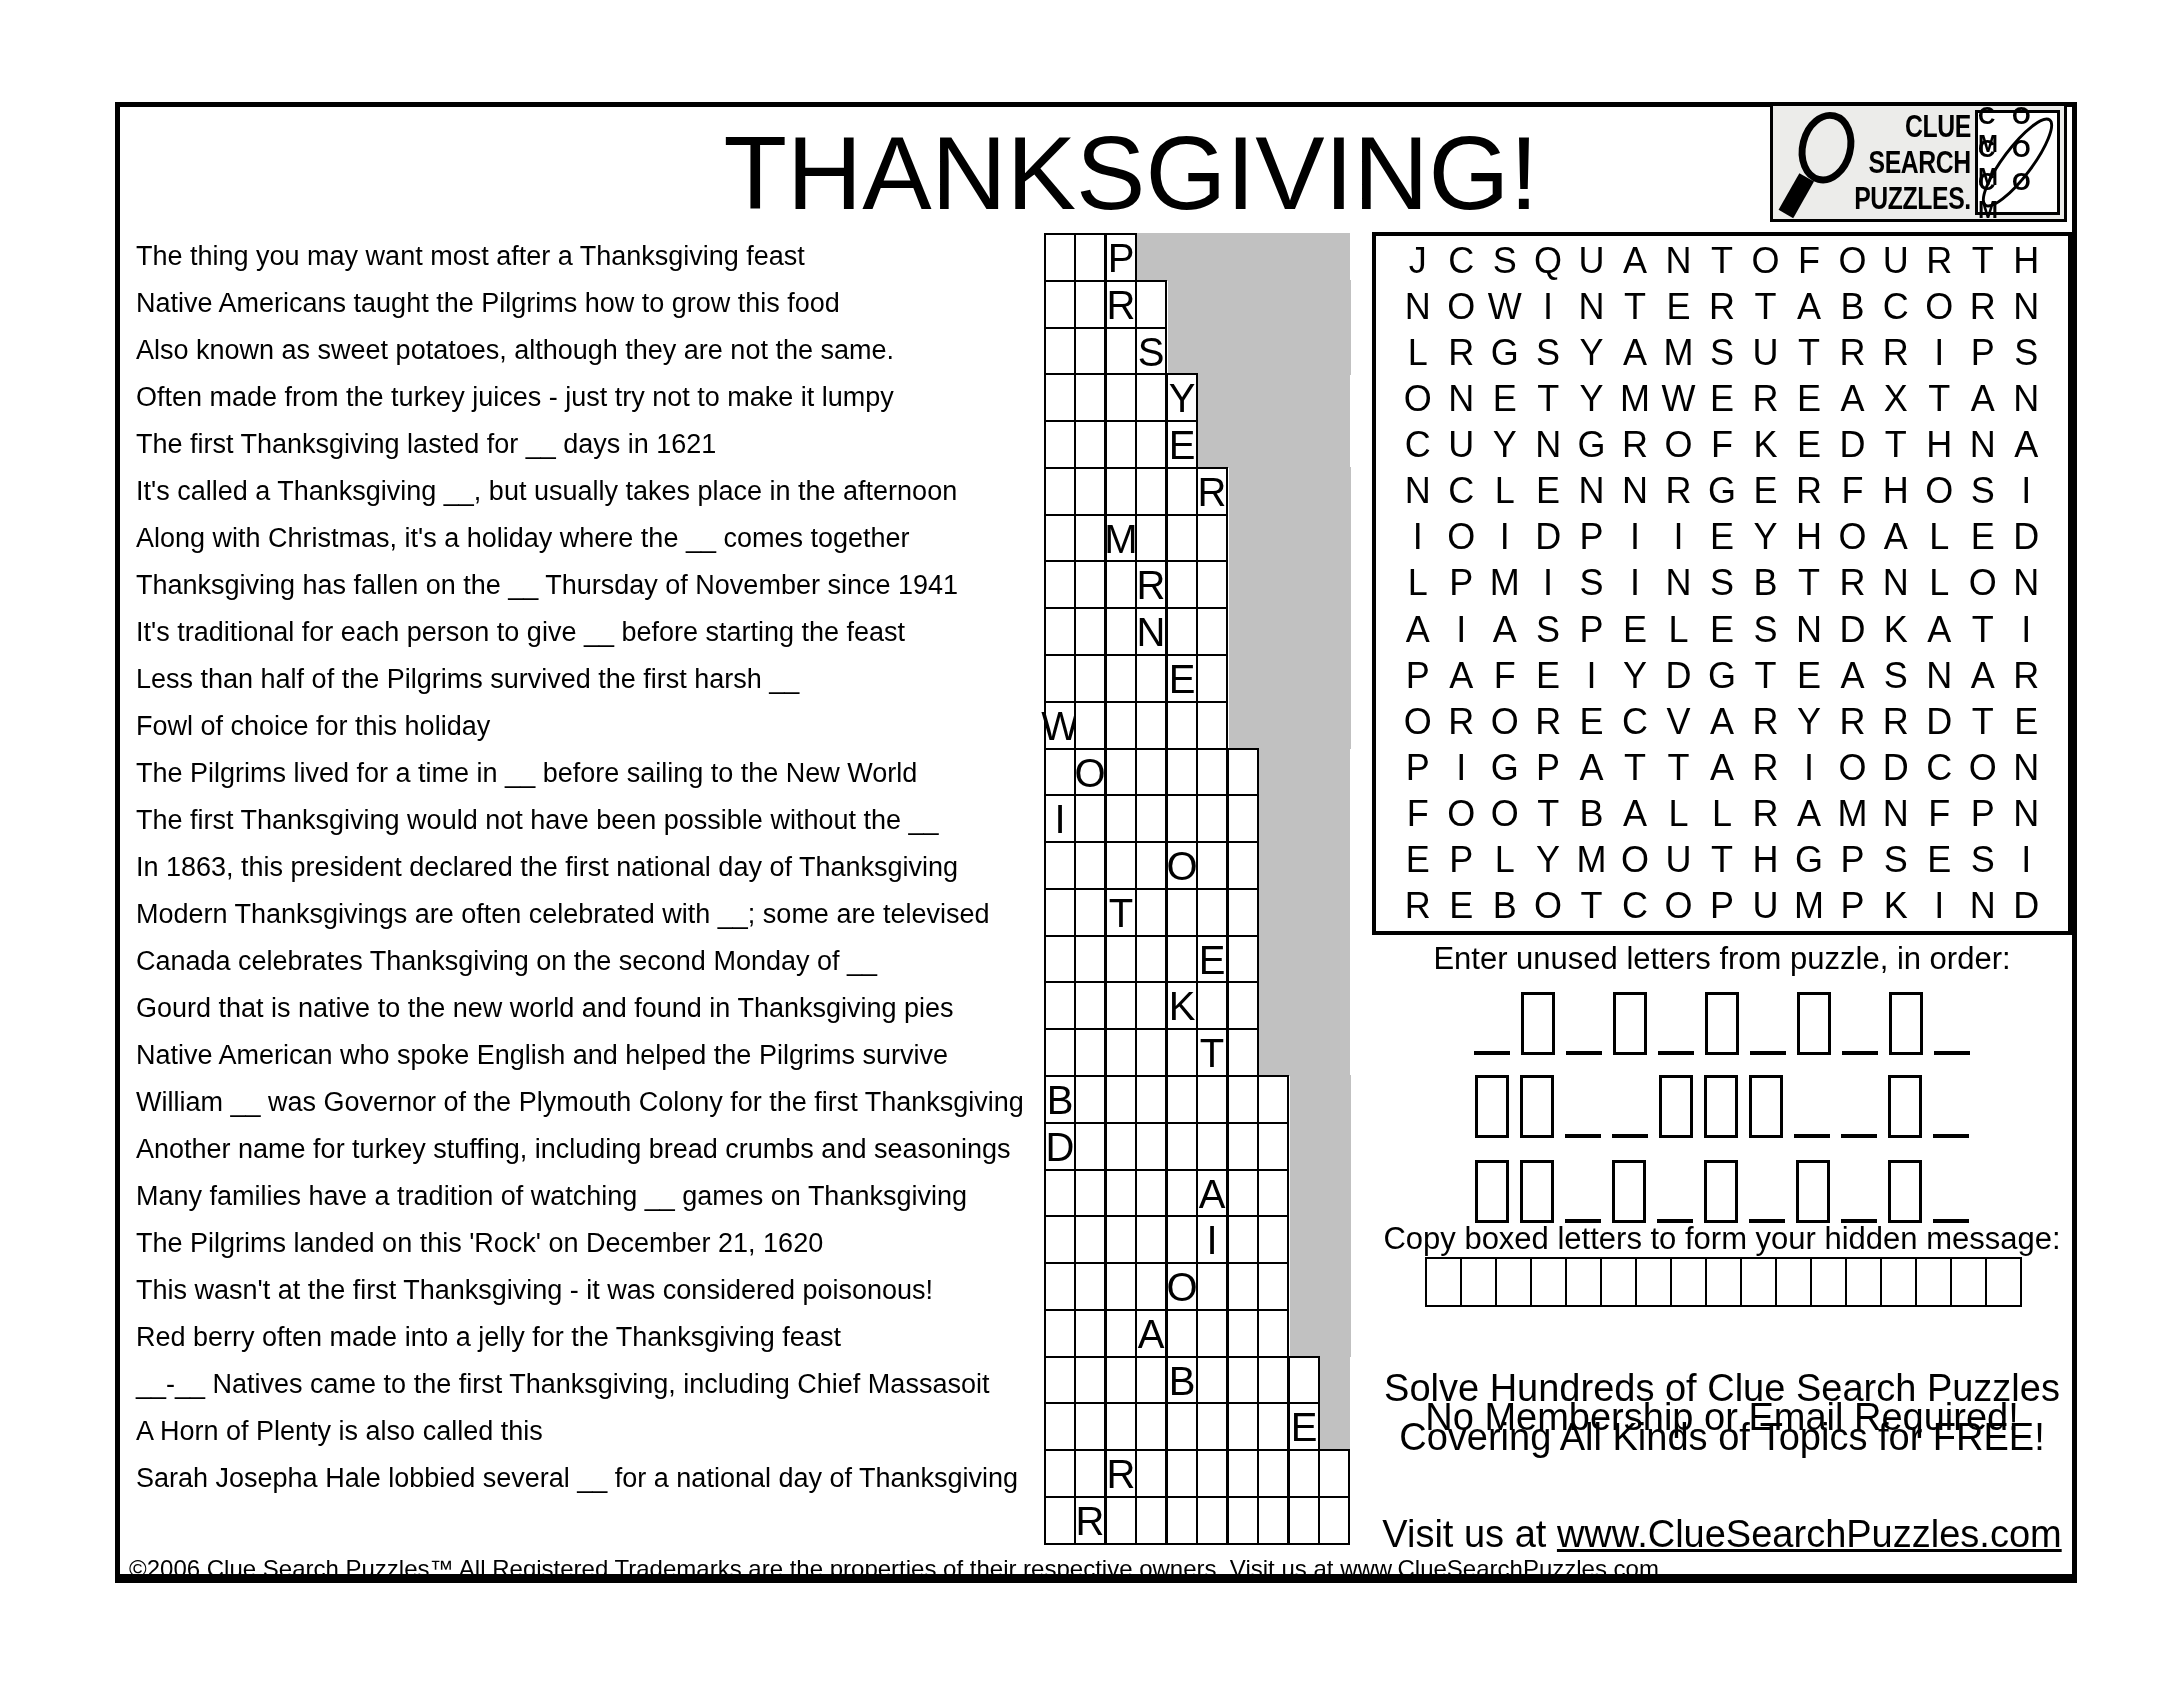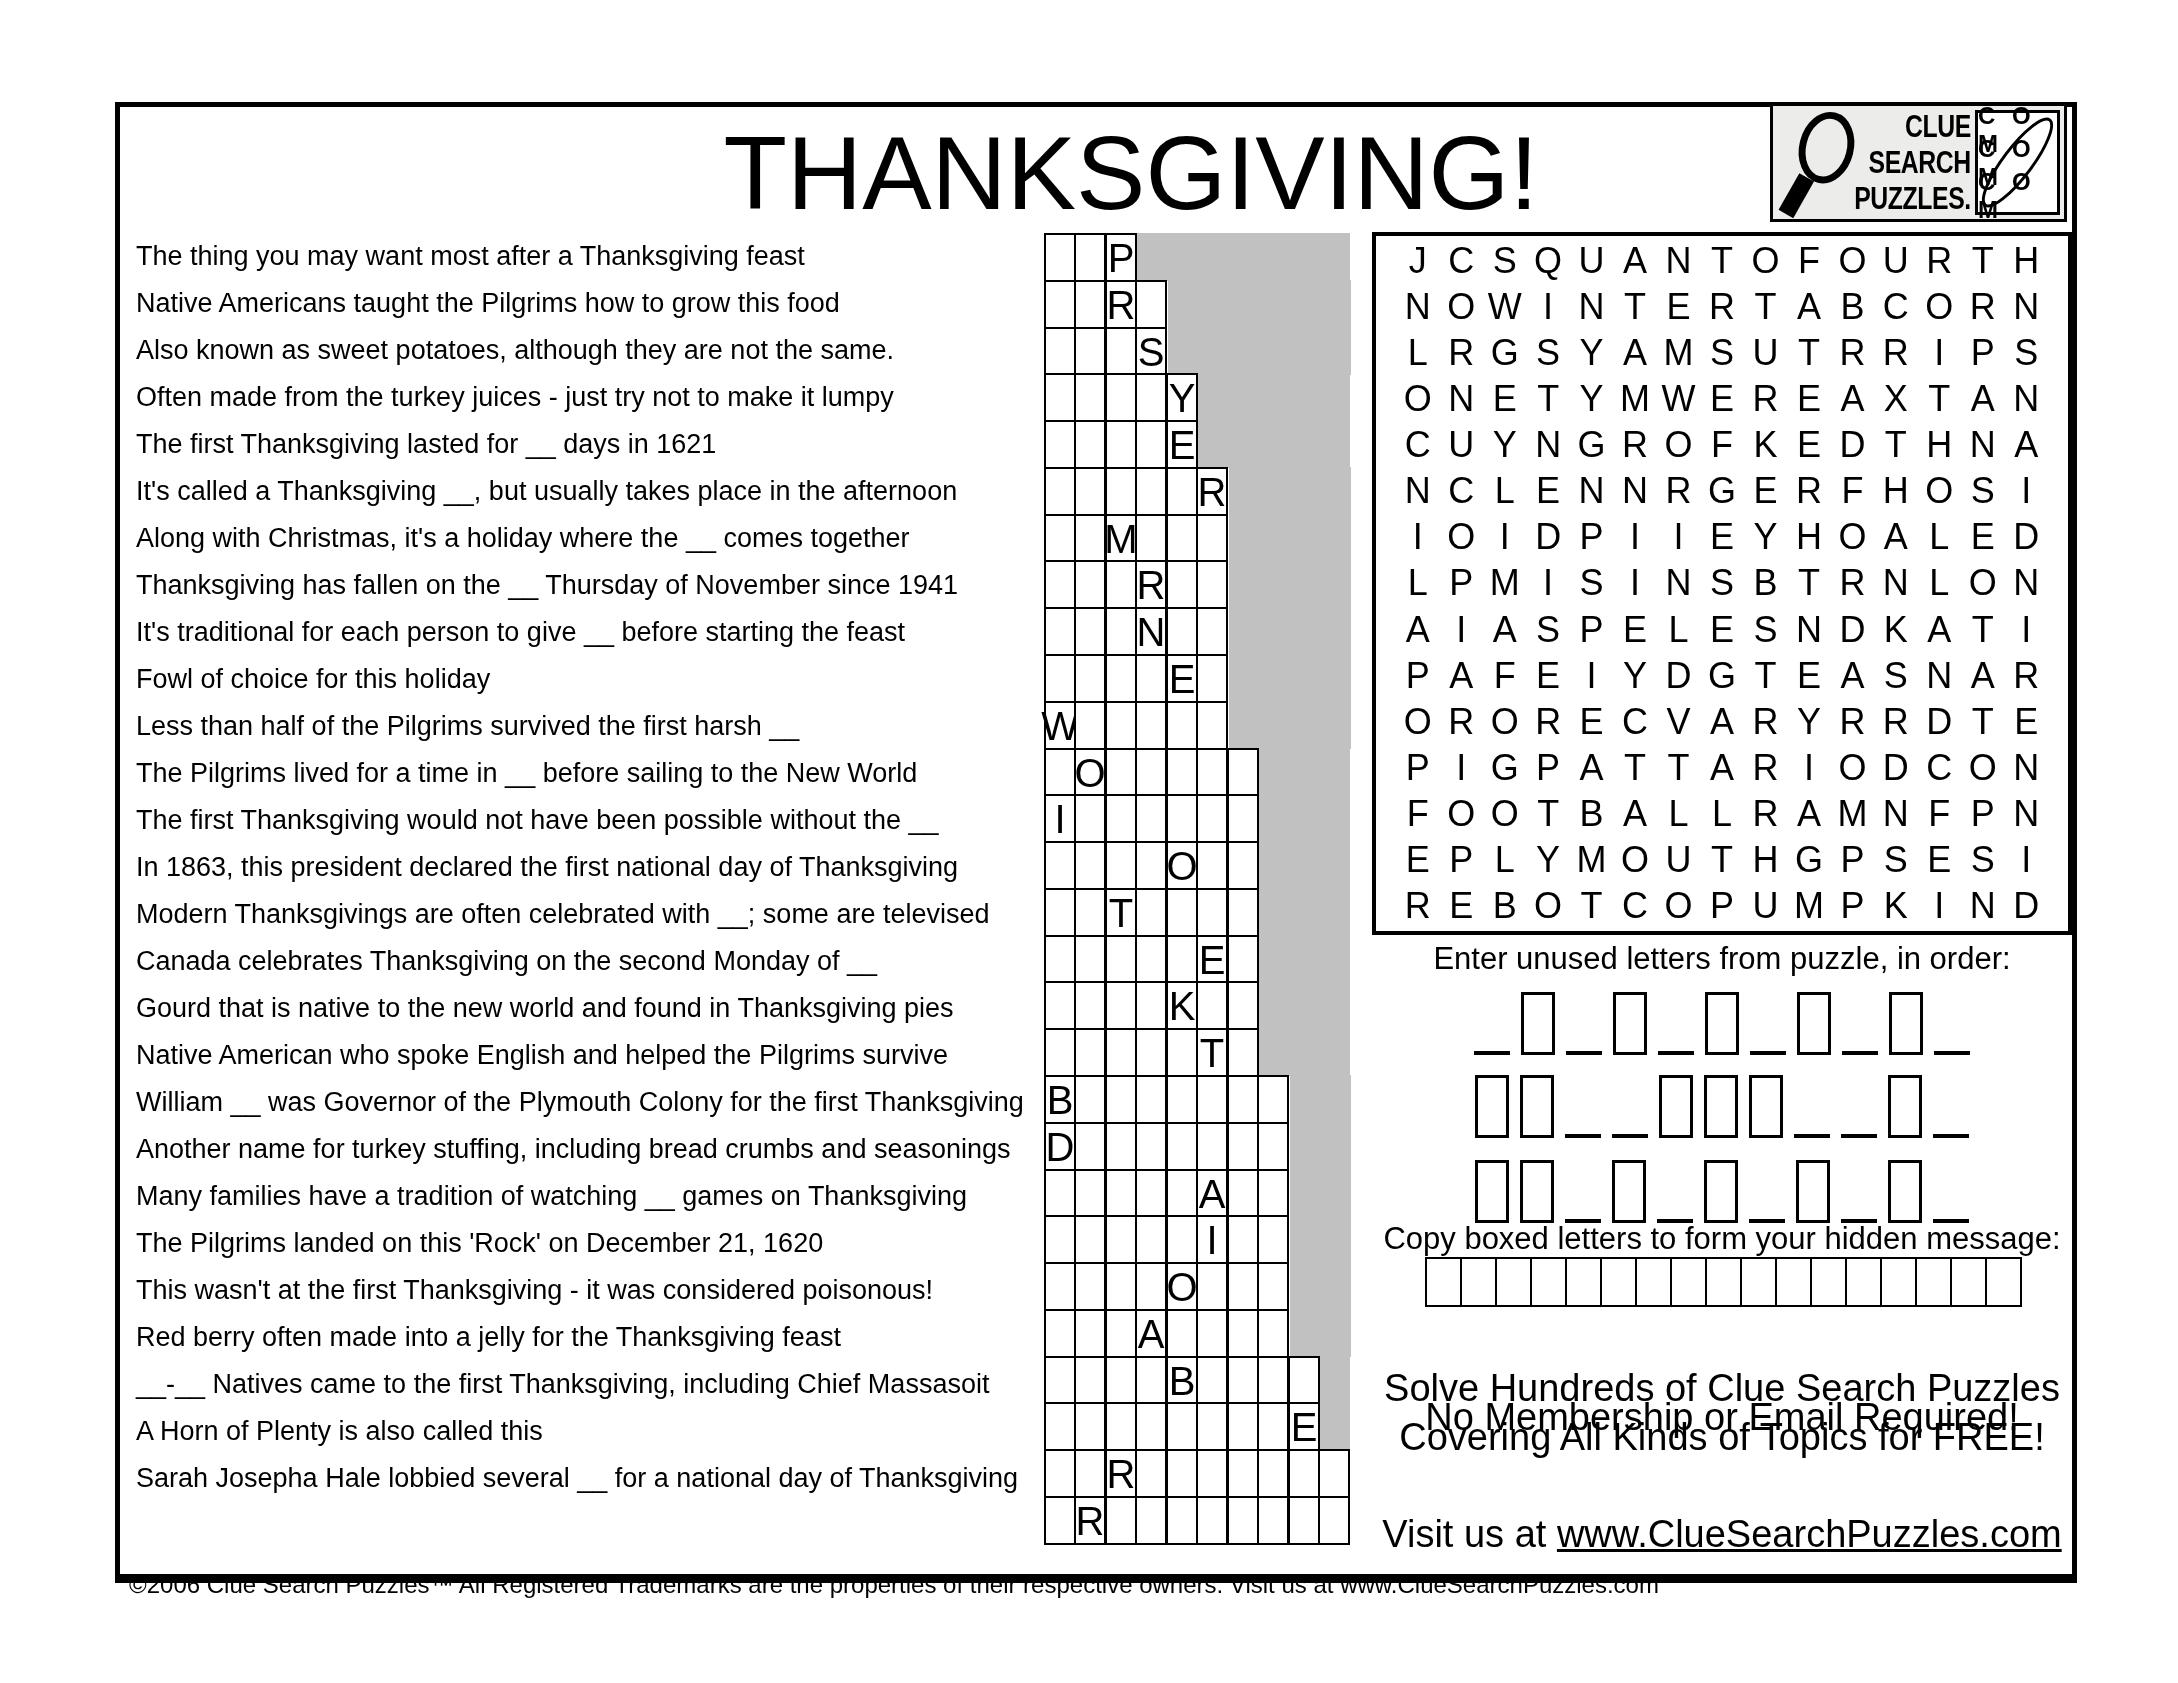--- a/index.html
+++ b/index.html
@@ -62,21 +62,21 @@
   .blank-row {
     position:absolute; left:1372px; width:700px; height:65px;
     display:flex; justify-content:center; align-items:flex-end; gap:11px;
   }
   .ul-box   { width:34px; height:63px; border:3px solid #000; box-sizing:border-box; background:#fff; }
   .ul-blank { width:36px; height:4px; background:#000; }
   .msg-row { position:absolute; left:1372px; top:1257px; width:700px; display:flex; justify-content:center; }
   .msg-cell { width:37px; height:50px; border:2px solid #000; box-sizing:border-box; background:#fff; margin-right:-2px; }
   .promo-line { position:absolute; left:1372px; width:700px; text-align:center; font-size:38px; white-space:nowrap; }
   .promo-link { text-decoration:underline; }
-  .footer { position:absolute; left:129px; top:1555px; width:1243px; text-align:center; font-size:24px; white-space:nowrap;margin-top:16px; }
+  .footer { position:absolute; left:129px; top:1555px; width:1243px; text-align:center; font-size:24px; white-space:nowrap; }
 </style>
 </head>
 <body>
 
 <div class="frame"></div>
 
 <div class="page-title">THANKSGIVING!</div>
 
 <div class="logo">
   <svg class="logo-glass" viewBox="0 0 104 112">
@@ -103,22 +103,22 @@
 <div class="clues">
     <div class="clue-line">The thing you may want most after a Thanksgiving feast</div>
     <div class="clue-line">Native Americans taught the Pilgrims how to grow this food</div>
     <div class="clue-line">Also known as sweet potatoes, although they are not the same.</div>
     <div class="clue-line">Often made from the turkey juices - just try not to make it lumpy</div>
     <div class="clue-line">The first Thanksgiving lasted for __ days in 1621</div>
     <div class="clue-line">It's called a Thanksgiving __, but usually takes place in the afternoon</div>
     <div class="clue-line">Along with Christmas, it's a holiday where the __ comes together</div>
     <div class="clue-line">Thanksgiving has fallen on the __ Thursday of November since 1941</div>
     <div class="clue-line">It's traditional for each person to give __ before starting the feast</div>
+    <div class="clue-line">Less than half of the Pilgrims survived the first harsh __</div>
     <div class="clue-line">Fowl of choice for this holiday</div>
-    <div class="clue-line">Less than half of the Pilgrims survived the first harsh __</div>
     <div class="clue-line">The Pilgrims lived for a time in __ before sailing to the New World</div>
     <div class="clue-line">The first Thanksgiving would not have been possible without the __</div>
     <div class="clue-line">In 1863, this president declared the first national day of Thanksgiving</div>
     <div class="clue-line">Modern Thanksgivings are often celebrated with __; some are televised</div>
     <div class="clue-line">Canada celebrates Thanksgiving on the second Monday of __</div>
     <div class="clue-line">Gourd that is native to the new world and found in Thanksgiving pies</div>
     <div class="clue-line">Native American who spoke English and helped the Pilgrims survive</div>
     <div class="clue-line">William __ was Governor of the Plymouth Colony for the first Thanksgiving</div>
     <div class="clue-line">Another name for turkey stuffing, including bread crumbs and seasonings</div>
     <div class="clue-line">Many families have a tradition of watching __ games on Thanksgiving</div>

